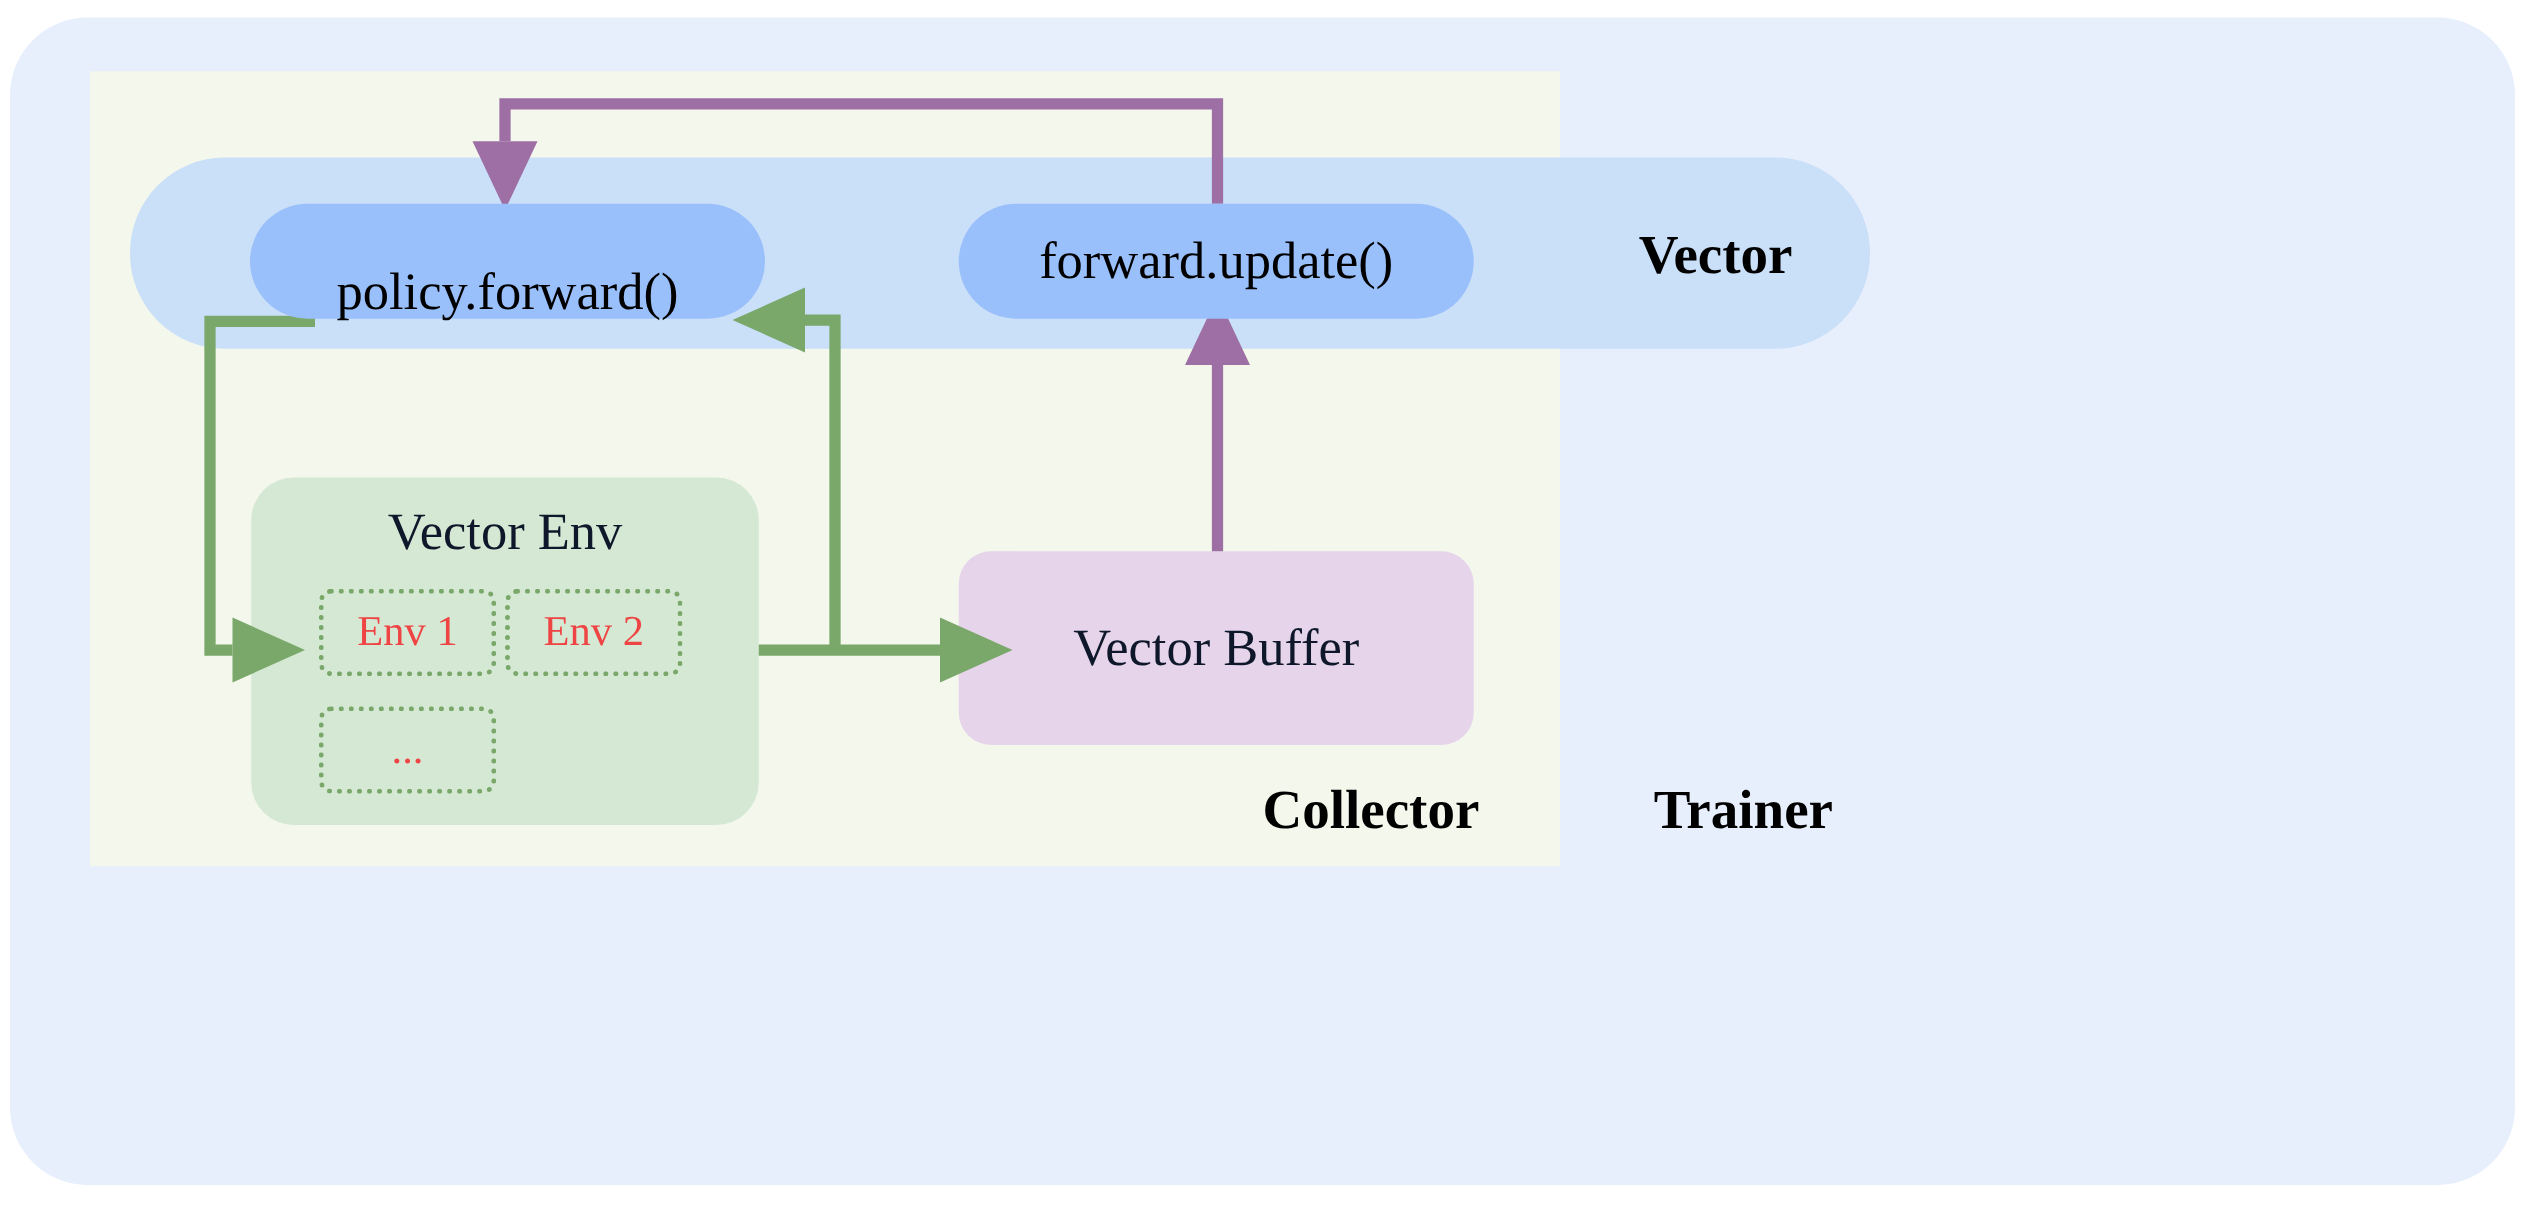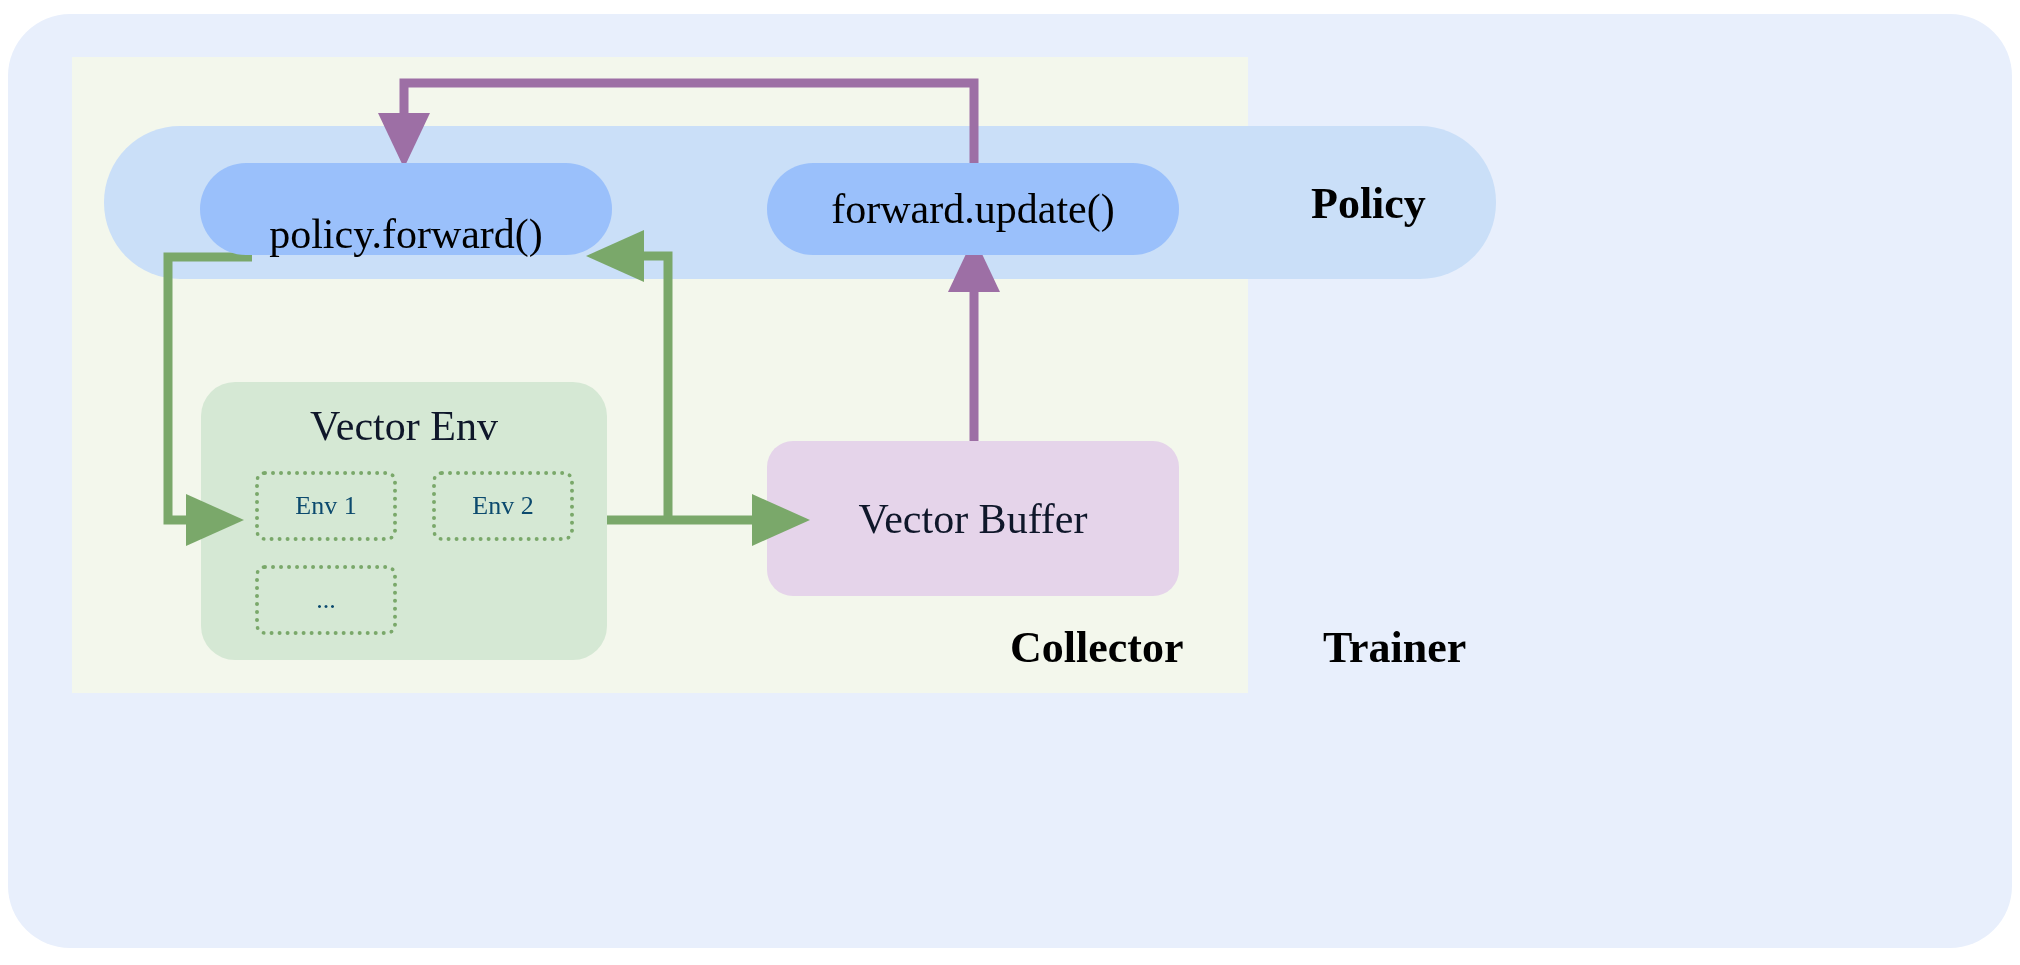--- a/index.html
+++ b/index.html
@@ -78,26 +78,26 @@
   .pill-update  { left: 767px; top: 163px; width: 412px; height: 92px; }
 
   
   .env-cell {
     position: absolute;
     border: 4px dotted #7aa86a;
     border-radius: 10px;
     display: flex;
     align-items: center;
     justify-content: center;
-    font-size: 26px;
-    color: #0c4a6e;
+    font-size: 34px;
+    color: #ef4444;
     background: transparent;
   }
   .env-1 { left: 255px; top: 471px; width: 134px; height: 62px; }
-  .env-2 { left: 432px; top: 471px; width: 134px; height: 62px; }
+  .env-2 { left: 404px; top: 471px; width: 134px; height: 62px; }
   .env-d { left: 255px; top: 565px; width: 134px; height: 62px; }
   .env-n { left: 412px; top: 565px; width: 134px; height: 62px; }
 
   
   .node-label {
     position: absolute;
     font-size: 42px;
     color: #0f172a;
     white-space: nowrap;
   }
@@ -183,17 +183,17 @@
   </div>
   <div class="env-cell env-2">
     <span>Env 2</span>
   </div>
   <div class="env-cell env-d">
     <span>...</span>
   </div>
 
   <div class="node-label vector-buffer-title">Vector Buffer</div>
 
-  <div class="region-label label-policy">Policy</div>
+  <div class="region-label label-policy">Vector</div>
   <div class="region-label label-collector">Collector</div>
   <div class="region-label label-trainer">Trainer</div>
 
 </div>
 
 </body></html>

